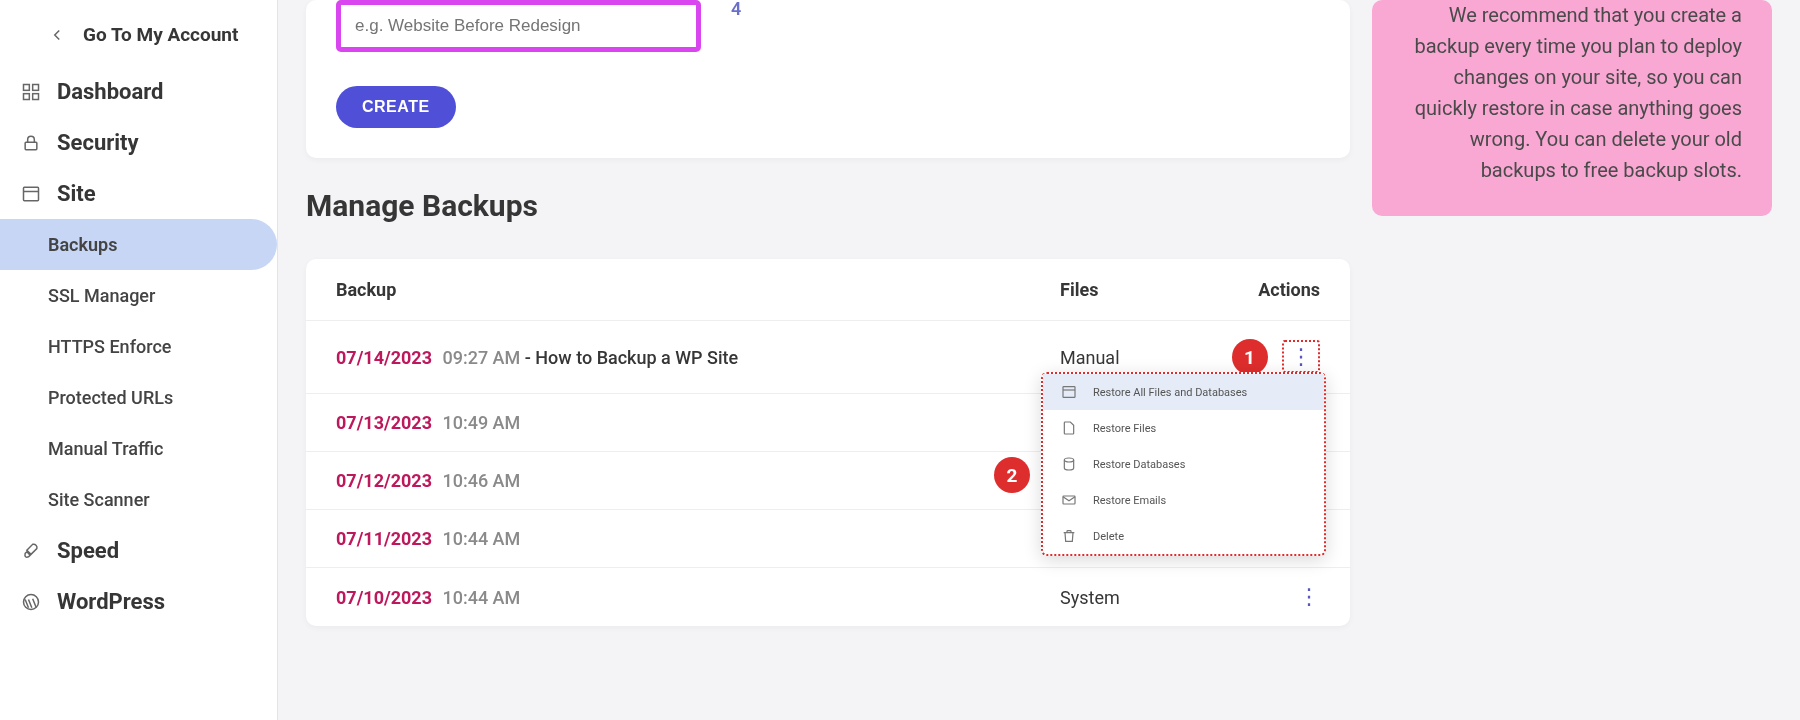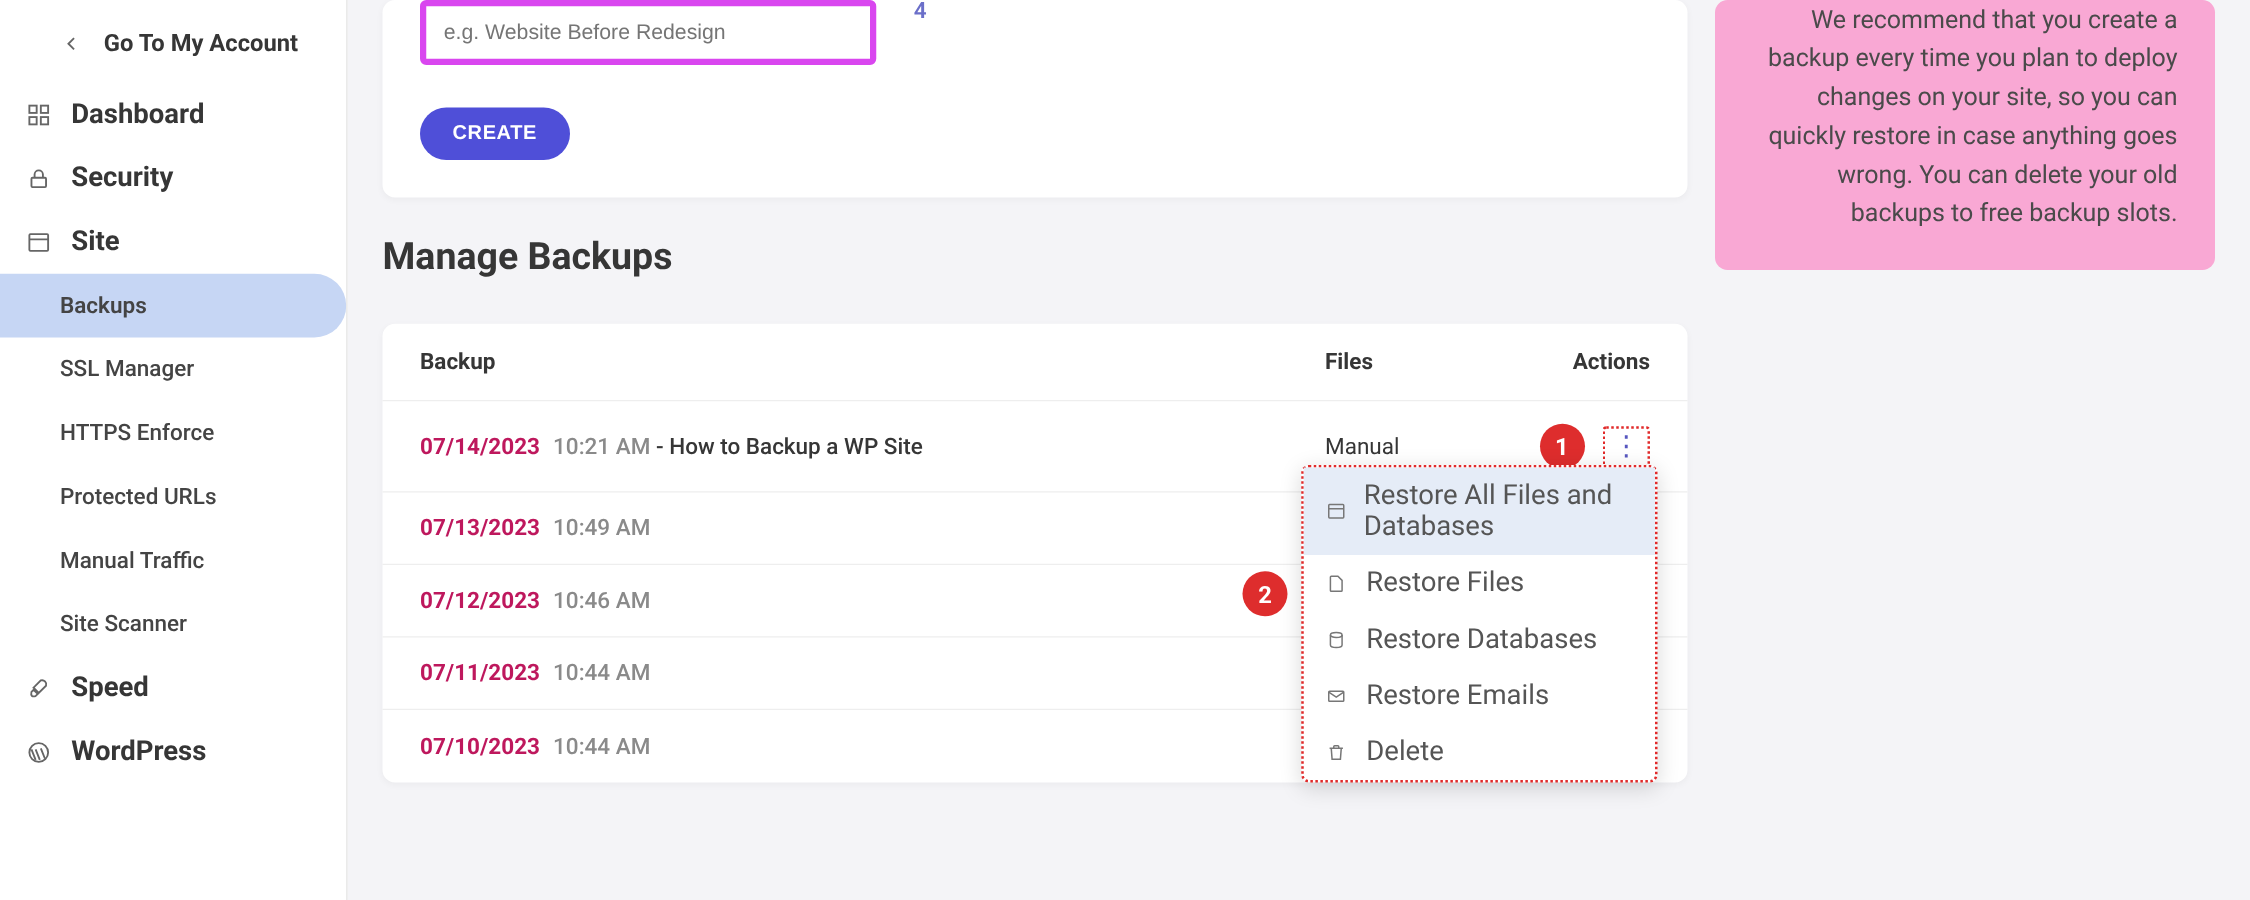--- a/index.html
+++ b/index.html
@@ -180,21 +180,21 @@
   box-shadow: 0 4px 18px rgba(0,0,0,0.15);
   border: 2px dotted #e12a2a;
   z-index: 4;
   overflow: visible;
 }
 .dropdown-item {
   display: flex;
   align-items: center;
   gap: 14px;
   padding: 10px 18px;
-  font-size: 22px;
+  font-size: 11px;
   color: #555;
   cursor: pointer;
 }
 .dropdown-item.highlight { background: #e5ecf7; }
 .dd-icon {
   width: 18px;
   color: #777;
   display: inline-flex;
 }
 </style>
@@ -297,21 +297,21 @@
     <div class="table-card">
       <div class="table-header">
         <div class="col-backup">Backup</div>
         <div class="col-type">Files</div>
         <div class="col-actions">Actions</div>
       </div>
 
       <div class="table-row">
         <div class="col-backup">
           <span class="row-date">07/14/2023</span>
-          <span class="row-time">10:21 AM</span>
+          <span class="row-time">09:27 AM</span>
           <span class="row-desc"> - </span>
           <span class="row-desc">How to Backup a WP Site</span>
         </div>
         <div class="col-type">Manual</div>
         <div class="col-actions">
           <span class="num-badge" style="position:static;display:inline-flex;margin-right:10px;">1</span>
           <span class="kebab kebab-box">⋮</span>
         </div>
       </div>
 

